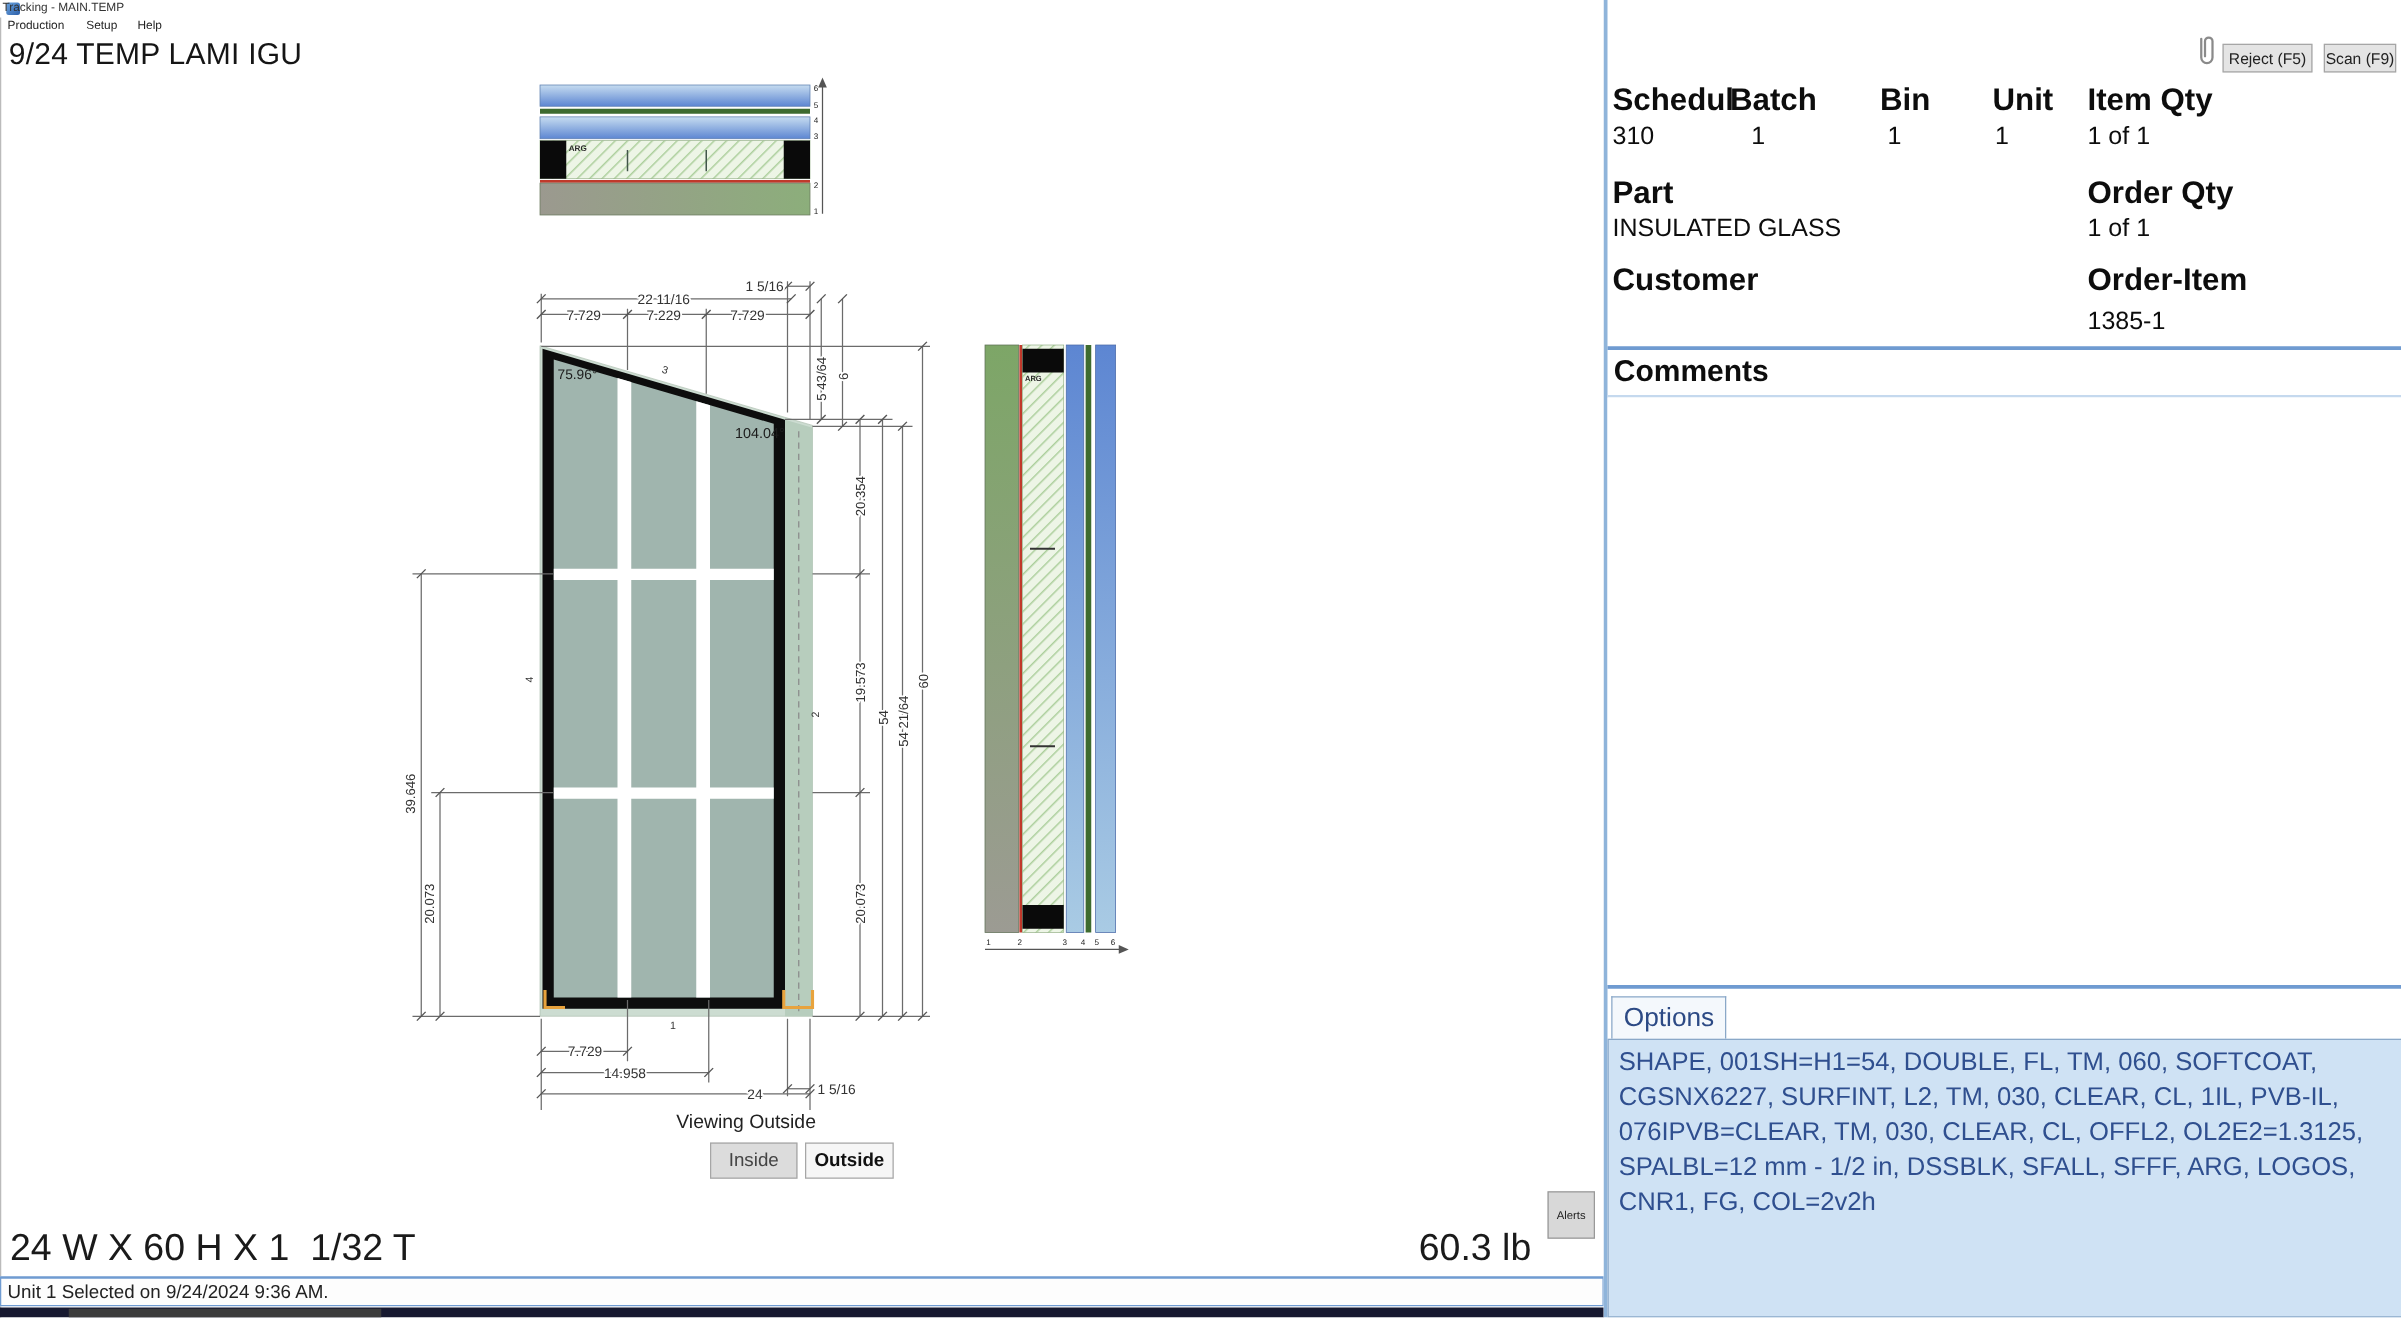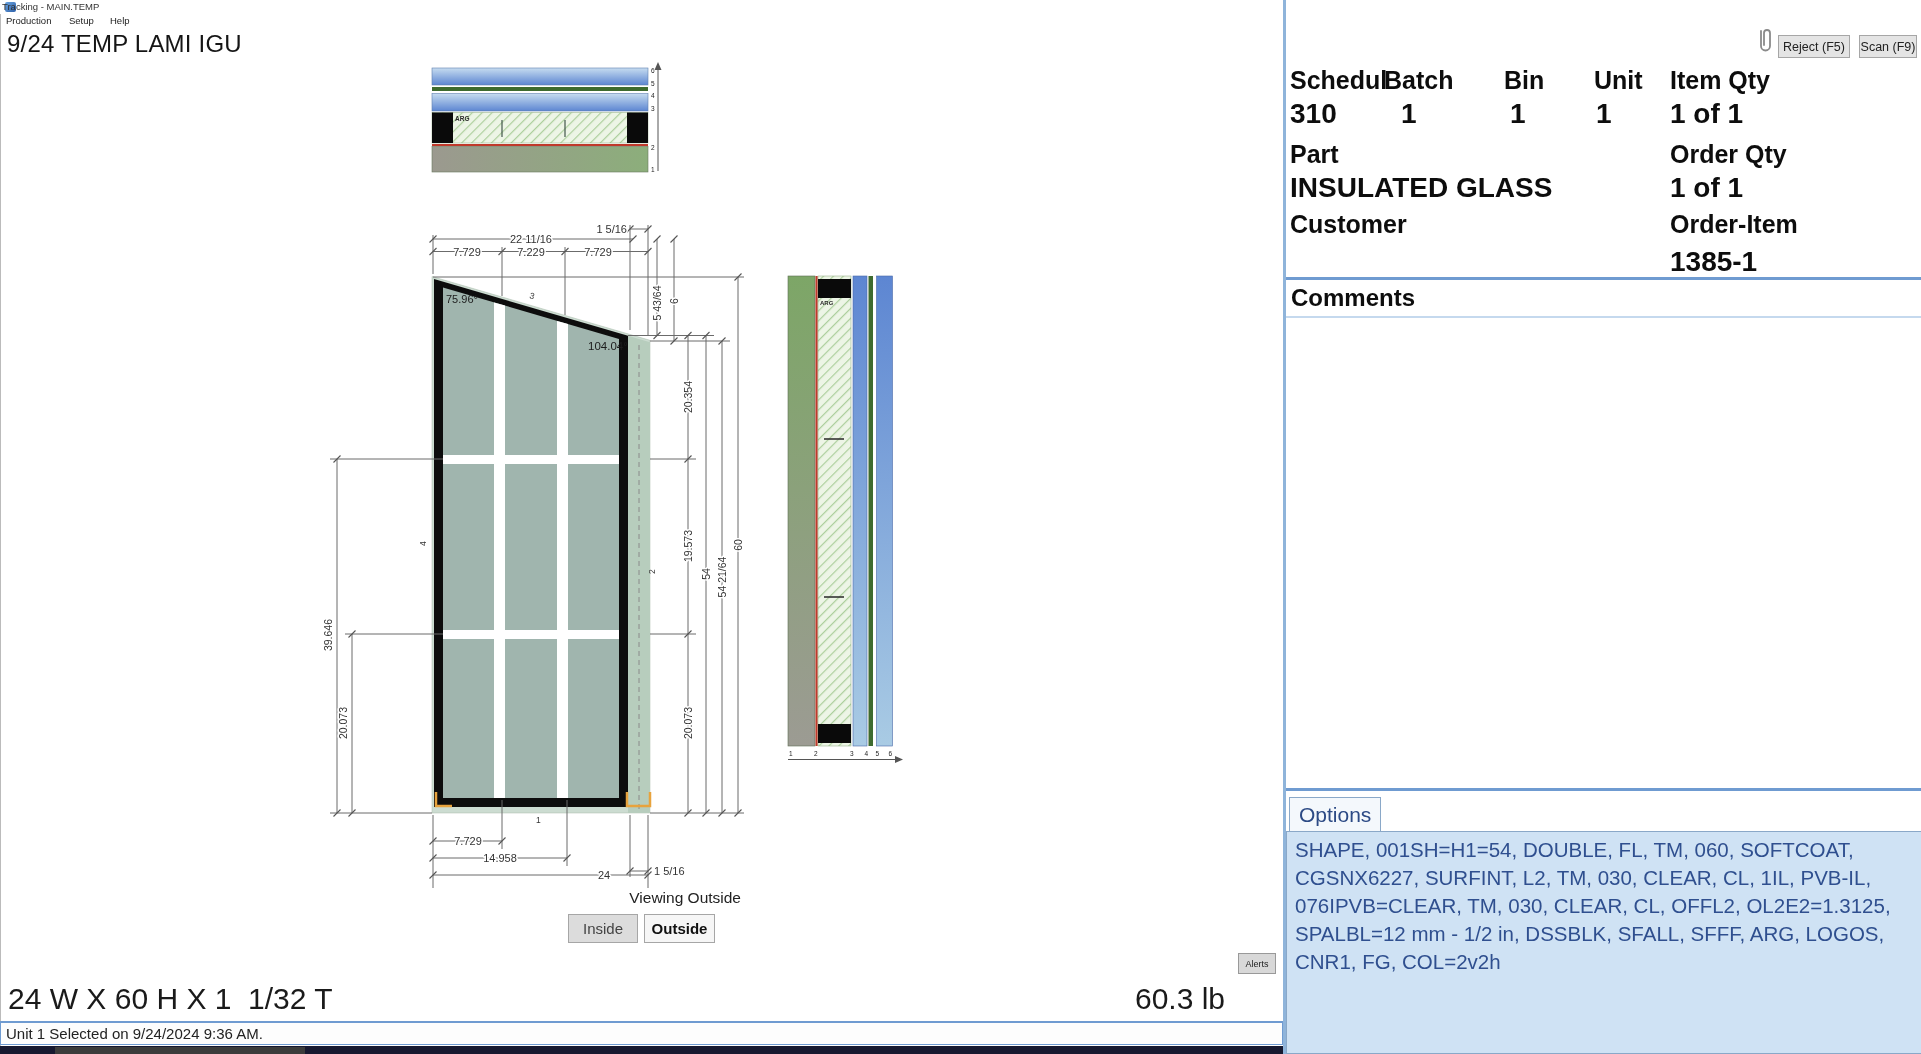--- a/index.html
+++ b/index.html
@@ -24,21 +24,21 @@
   
   .btn{background:#e4e4e4;border:1px solid #a6a6a6;border-radius:0;color:#222;
        display:flex;align-items:center;justify-content:center;box-sizing:border-box;}
   .view-btn{font-size:15px;}
   .size-text{font-size:30px;color:#1a1a1a;white-space:pre;}
   .status-bar{box-sizing:border-box;border:1px solid #6f9bd1;border-top:2px solid #6f9bd1;
        background:#fdfdfd;font-size:15px;color:#222;line-height:21px;padding-left:5px;}
   
   .panel{background:#fff;border-left:3px solid #8fb4da;box-sizing:border-box;}
   .ph{font-size:25px;font-weight:bold;color:#0d0d0d;white-space:nowrap;}
-  .pv{font-size:28px;color:#0d0d0d;white-space:nowrap;font-weight:bold;}
+  .pv{font-size:20px;color:#0d0d0d;white-space:nowrap;}
   .sep1{background:#6f9bd1;}
   .sep2{background:#c5d9ee;}
   .opt-tab{background:#f4f8fc;border:1px solid #8aa8c8;border-bottom:none;
        font-size:21px;color:#2c4a85;display:flex;align-items:center;padding-left:9px;box-sizing:border-box;}
   .opt-panel{background:#cfe2f4;border:1px solid #8aa8c8;box-sizing:border-box;
        font-size:20.5px;color:#2f4f8f;line-height:28px;padding:4px 8px;}
   .taskbar{background:#171930;}
 </style>
 </head>
 <body>
@@ -234,27 +234,27 @@
     <text class="secnum" x="814" y="756">2</text>
     <text class="secnum" x="850" y="756">3</text>
     <text class="secnum" x="864.5" y="756">4</text>
     <text class="secnum" x="875.5" y="756">5</text>
     <text class="secnum" x="888.5" y="756">6</text>
     <line x1="788" y1="759.5" x2="897" y2="759.5" stroke="#555" stroke-width="1"></line>
     <polygon points="895,756 895,763 903,759.5" fill="#555"></polygon>
   </g>
 </svg>
 
-<div class="abs" style="left:541px;top:889px;width:200px;text-align:right;font-size:15.5px;color:#222;">Viewing Outside</div>
+<div class="abs" style="left:541px;top:889px;width:200px;text-align:left;font-size:15.5px;color:#222;">Viewing Outside</div>
 <div class="abs btn view-btn" style="left:568px;top:914px;width:70px;height:29px;background:#dcdcdc;color:#444;">Inside</div>
 <div class="abs btn view-btn" style="left:644px;top:914px;width:71px;height:29px;background:#f6f6f6;font-weight:bold;color:#111;">Outside</div>
 
 <div class="abs size-text" style="left:8px;top:982px;">24 W X 60 H X 1  1/32 T</div>
 <div class="abs size-text" style="left:1080px;top:982px;width:200px;text-align:center;">60.3 lb</div>
-<div class="abs btn" style="left:1238px;top:953px;width:38px;height:21px;font-size:9px;background:#d8d8d8;border-color:#999;">Alerts</div>
+<div class="abs btn" style="left:1238px;top:953px;width:38px;height:38px;font-size:9px;background:#d8d8d8;border-color:#999;">Alerts</div>
 <div class="abs status-bar" style="left:0;top:1021px;width:1283px;height:24px;">Unit 1 Selected on 9/24/2024 9:36 AM.</div>
 <div class="abs taskbar" style="left:0;top:1046px;width:1283px;height:8px;">
   <div class="abs" style="left:55px;top:1px;width:250px;height:7px;background:#3c3c3c;"></div>
 </div>
 
 <div class="abs panel" style="left:1283px;top:0;width:638px;height:1054px;">
   <svg class="abs" style="left:468px;top:26px;" width="20" height="30" viewBox="0 0 20 30">
     <path d="M7 5 v15 a4.5 4.5 0 0 0 9 0 V7 a3 3 0 0 0 -6 0 v12" fill="none" stroke="#8a8a8a" stroke-width="1.8" stroke-linecap="round"></path>
   </svg>
   <div class="abs btn" style="left:492px;top:35px;width:72px;height:23px;font-size:12.5px;">Reject (F5)</div>

